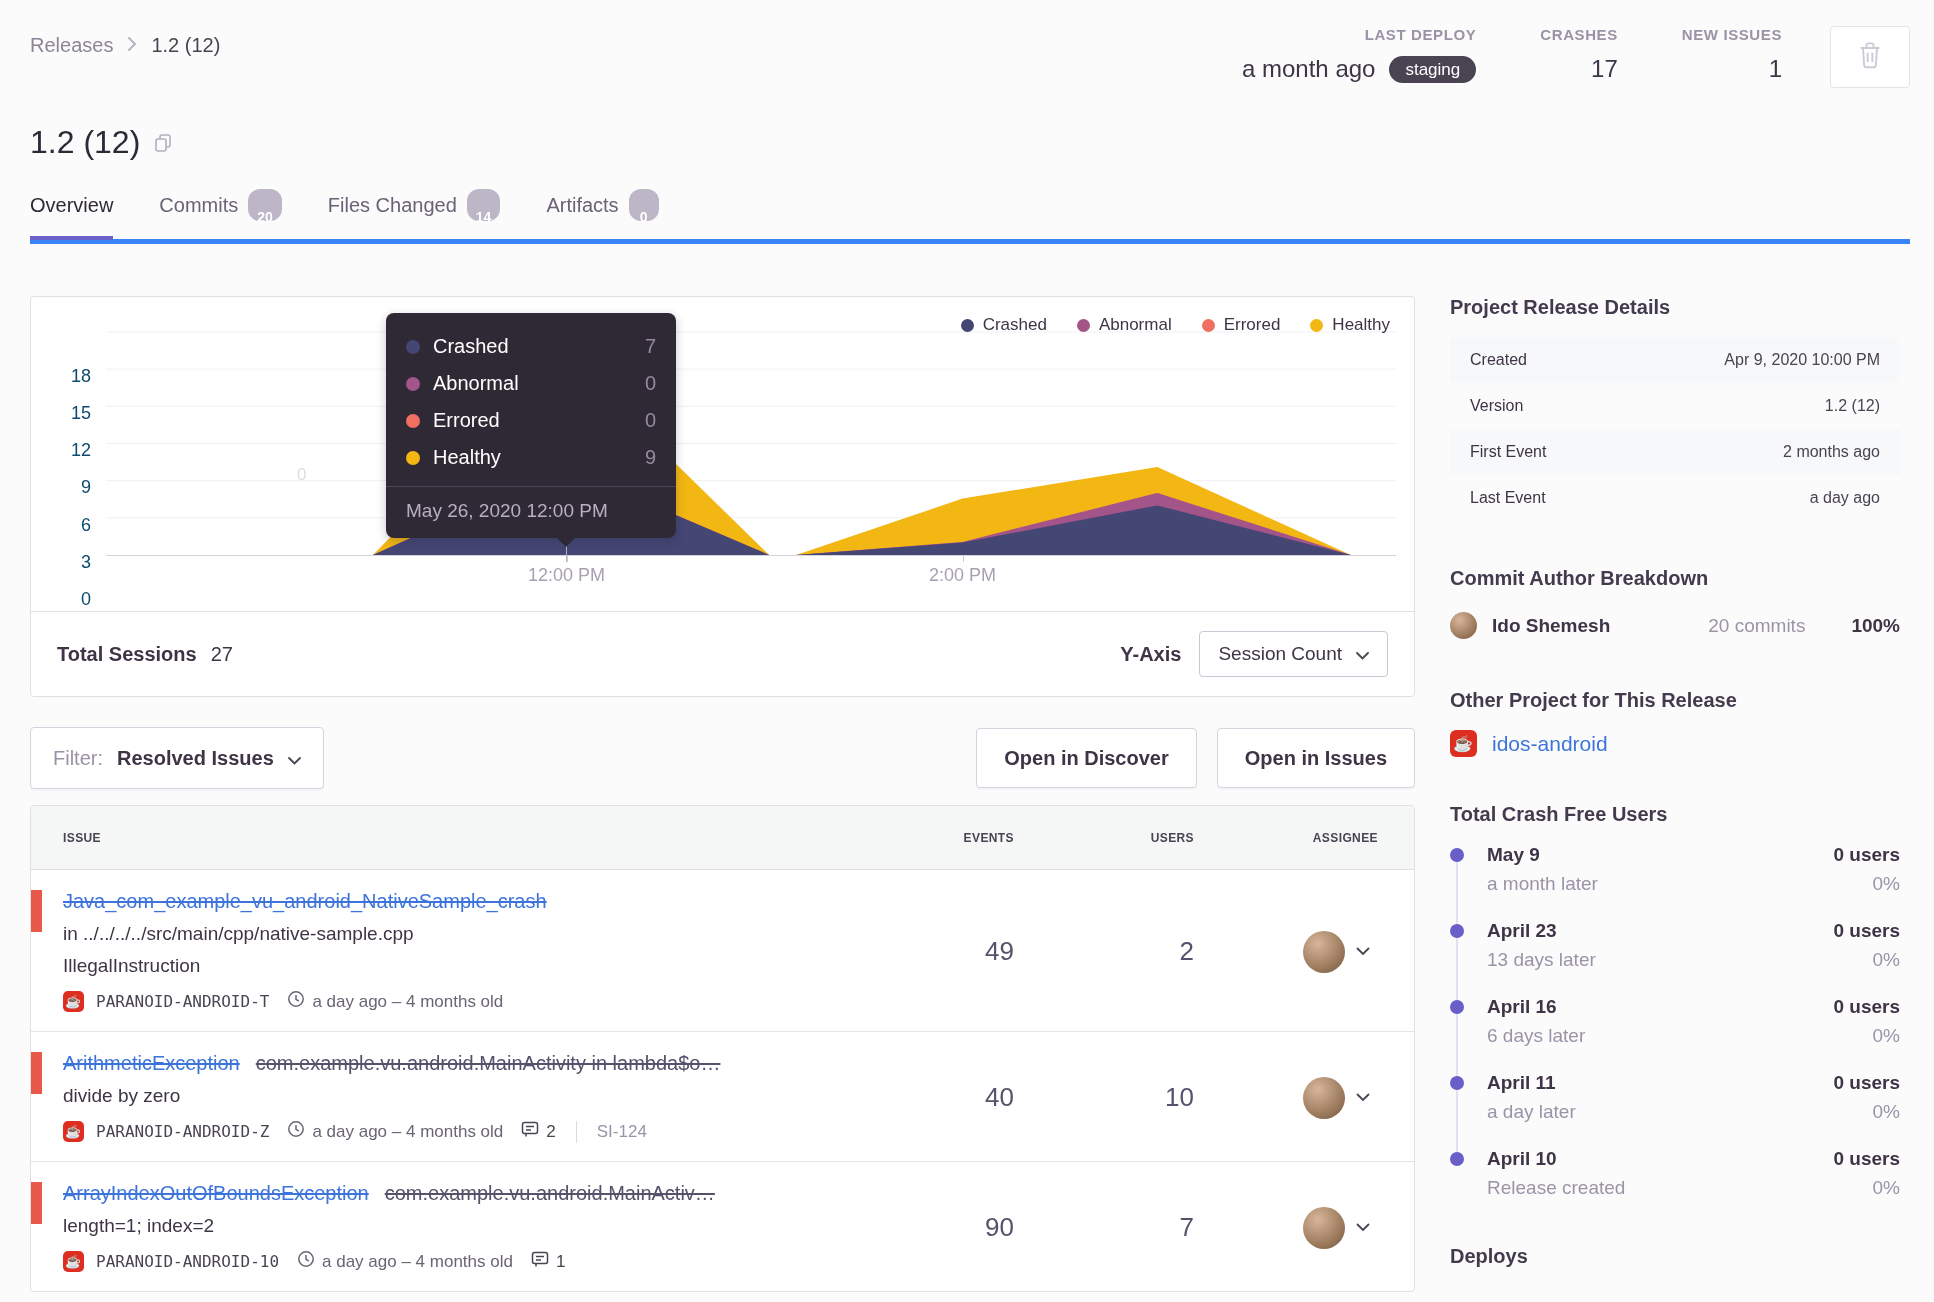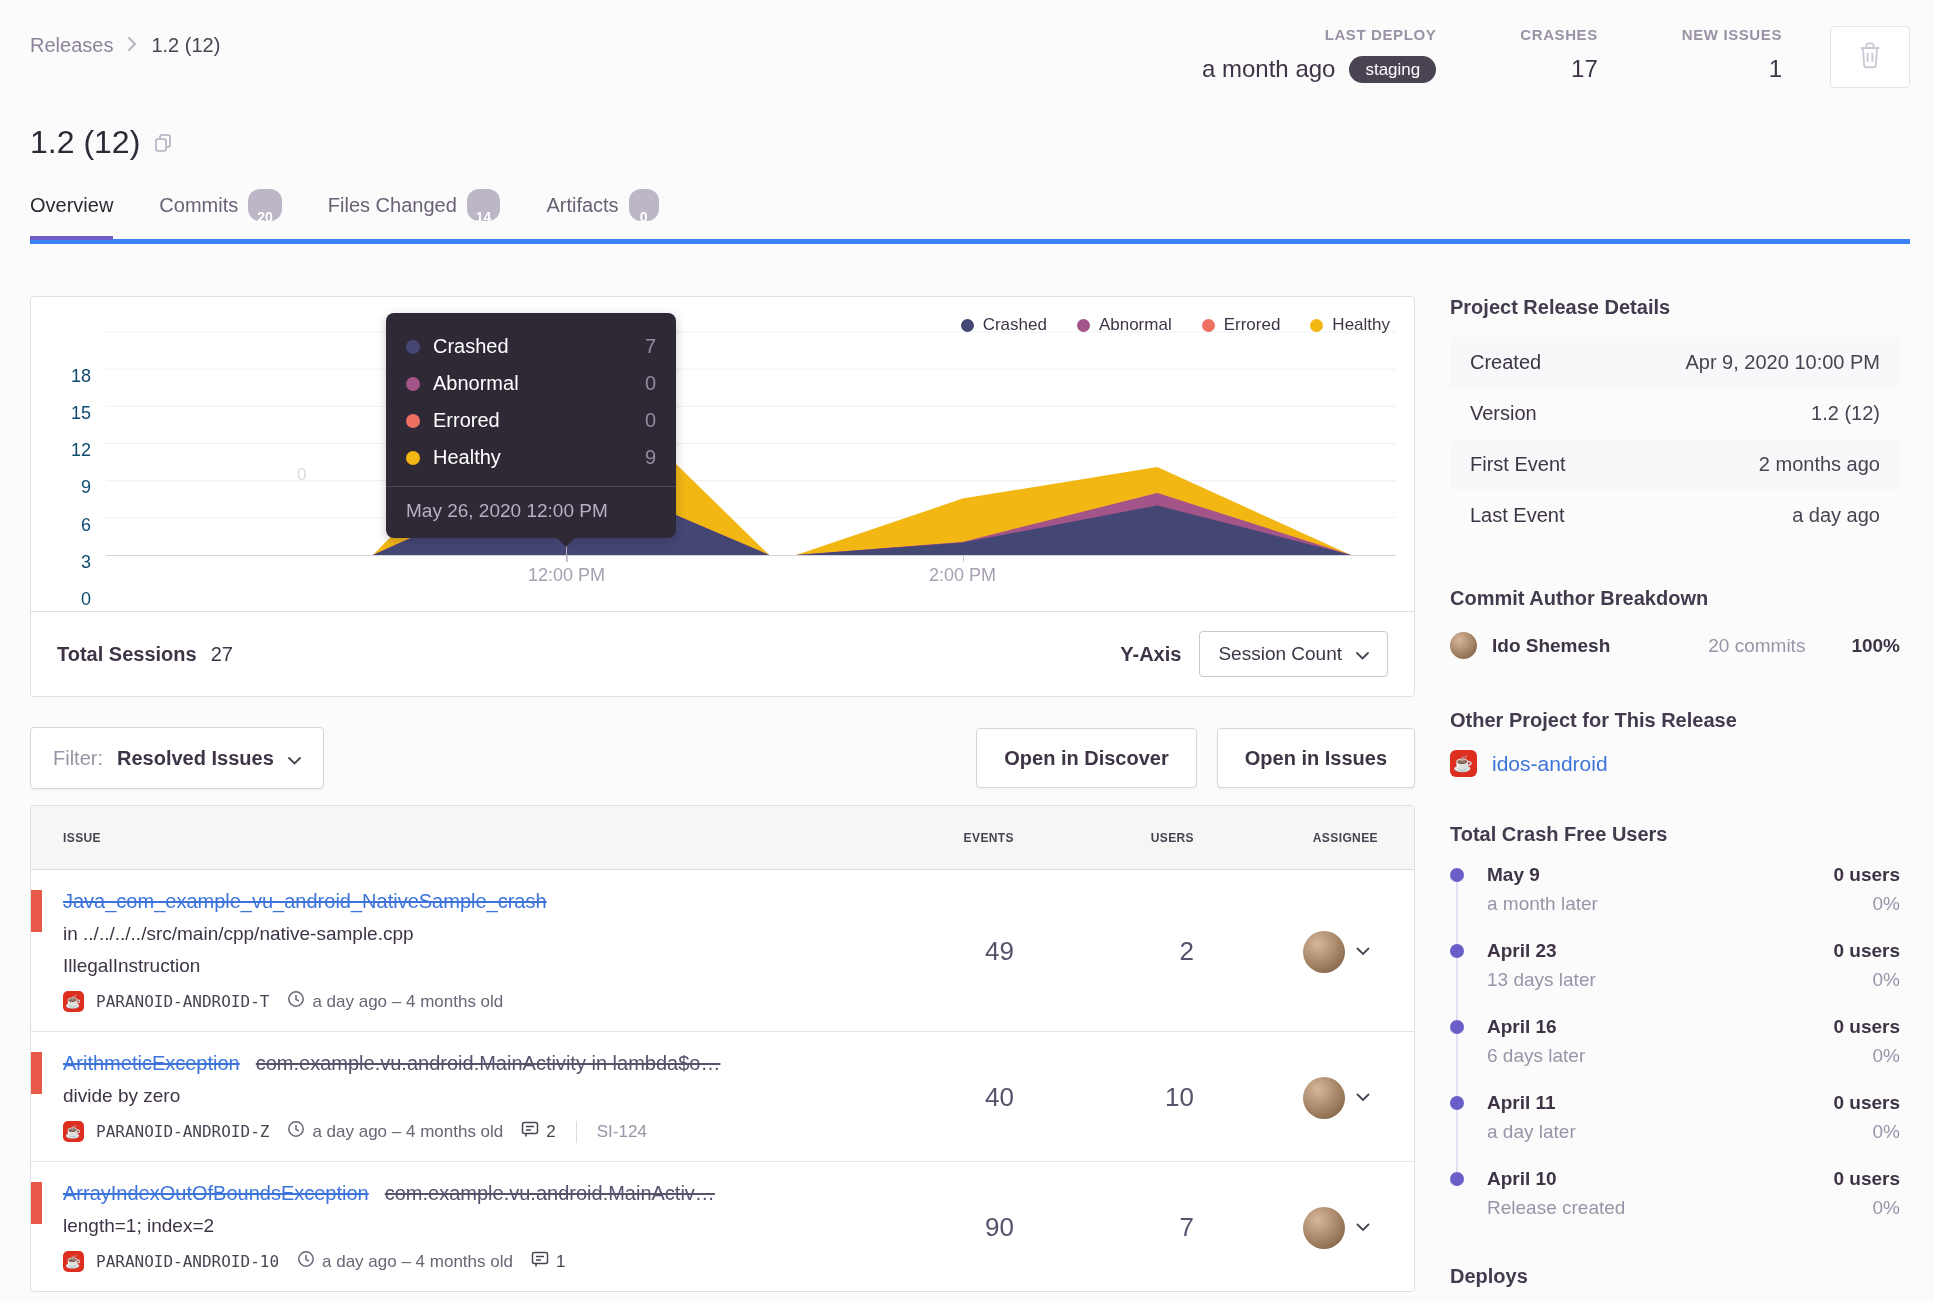--- a/index.html
+++ b/index.html
@@ -9,21 +9,21 @@
     background:#fbfbfc; color:#2f2936;
     font-family:"Liberation Sans", sans-serif;
   }
   .page { padding:0 24px 0 30px; }
 
   
   .header-top { display:flex; align-items:flex-start; padding-top:26px; }
   .breadcrumb { display:flex; align-items:center; gap:14px; font-size:20px; margin-top:8px; }
   .crumb-parent { color:#8d8499; cursor:pointer; }
   .crumb-current { color:#4a4352; font-weight:500; }
-  .header-stats { margin-left:auto; display:flex; gap:84px; align-items:flex-start; }
+  .header-stats { margin-left:auto; display:flex; gap:64px; align-items:flex-start; }
   .stat { text-align:right; }
   .stat-label { font-size:15px; font-weight:700; letter-spacing:.6px; color:#9a92a5; }
   .stat-value { margin-top:12px; font-size:24px; color:#3e3446; display:flex; align-items:center; justify-content:flex-end; gap:14px; }
   .pill-staging { background:#4a4352; color:#fff; font-size:17px; padding:5px 16px; border-radius:20px; line-height:1; }
   .trash-btn { margin-left:48px; width:80px; height:62px; background:#fff; border:1px solid #e6e2ea; border-radius:4px;
     display:flex; align-items:center; justify-content:center; cursor:pointer; }
 
   .title-row { margin-top:36px; display:flex; align-items:center; gap:14px; }
   .page-title { font-size:32px; font-weight:500; color:#2f2936; margin:0; }
   .copy-btn { cursor:pointer; display:flex; margin-top:4px; }
@@ -109,21 +109,21 @@
   .cell-num { font-size:26px; color:#57516b; text-align:right; }
   .cell-assignee { display:flex; align-items:center; justify-content:flex-end; gap:11px; padding-right:44px; }
   .avatar { width:42px; height:42px; border-radius:50%; flex:none;
     background:radial-gradient(circle at 35% 30%, #d8b69b, #9c7a5c 62%, #6e5440); }
   .assignee-chevron { cursor:pointer; display:flex; }
 
   
   .side-heading { font-size:20px; font-weight:700; color:#433a4d; margin:0 0 18px; }
   .side-section { margin-bottom:46px; }
   .details-row { display:flex; justify-content:space-between; align-items:center; padding:14px 20px;
-    font-size:20px; border-radius:4px; }
+    font-size:16px; border-radius:4px; }
   .details-row.alt { background:#f6f8f9; }
   .details-label { color:#3e3446; }
   .details-value { color:#4a4352; }
   .author-row { display:flex; align-items:center; font-size:19px; padding:4px 0; }
   .author-avatar { width:27px; height:27px; border-radius:50%; margin-right:15px; flex:none;
     background:radial-gradient(circle at 35% 30%, #d8b69b, #9c7a5c 62%, #6e5440); }
   .author-name { font-weight:700; color:#3e3446; }
   .author-commits { margin-left:auto; color:#9b93a7; }
   .author-pct { font-weight:700; color:#3e3446; margin-left:46px; }
   .project-link-row { display:flex; align-items:center; gap:15px; }

